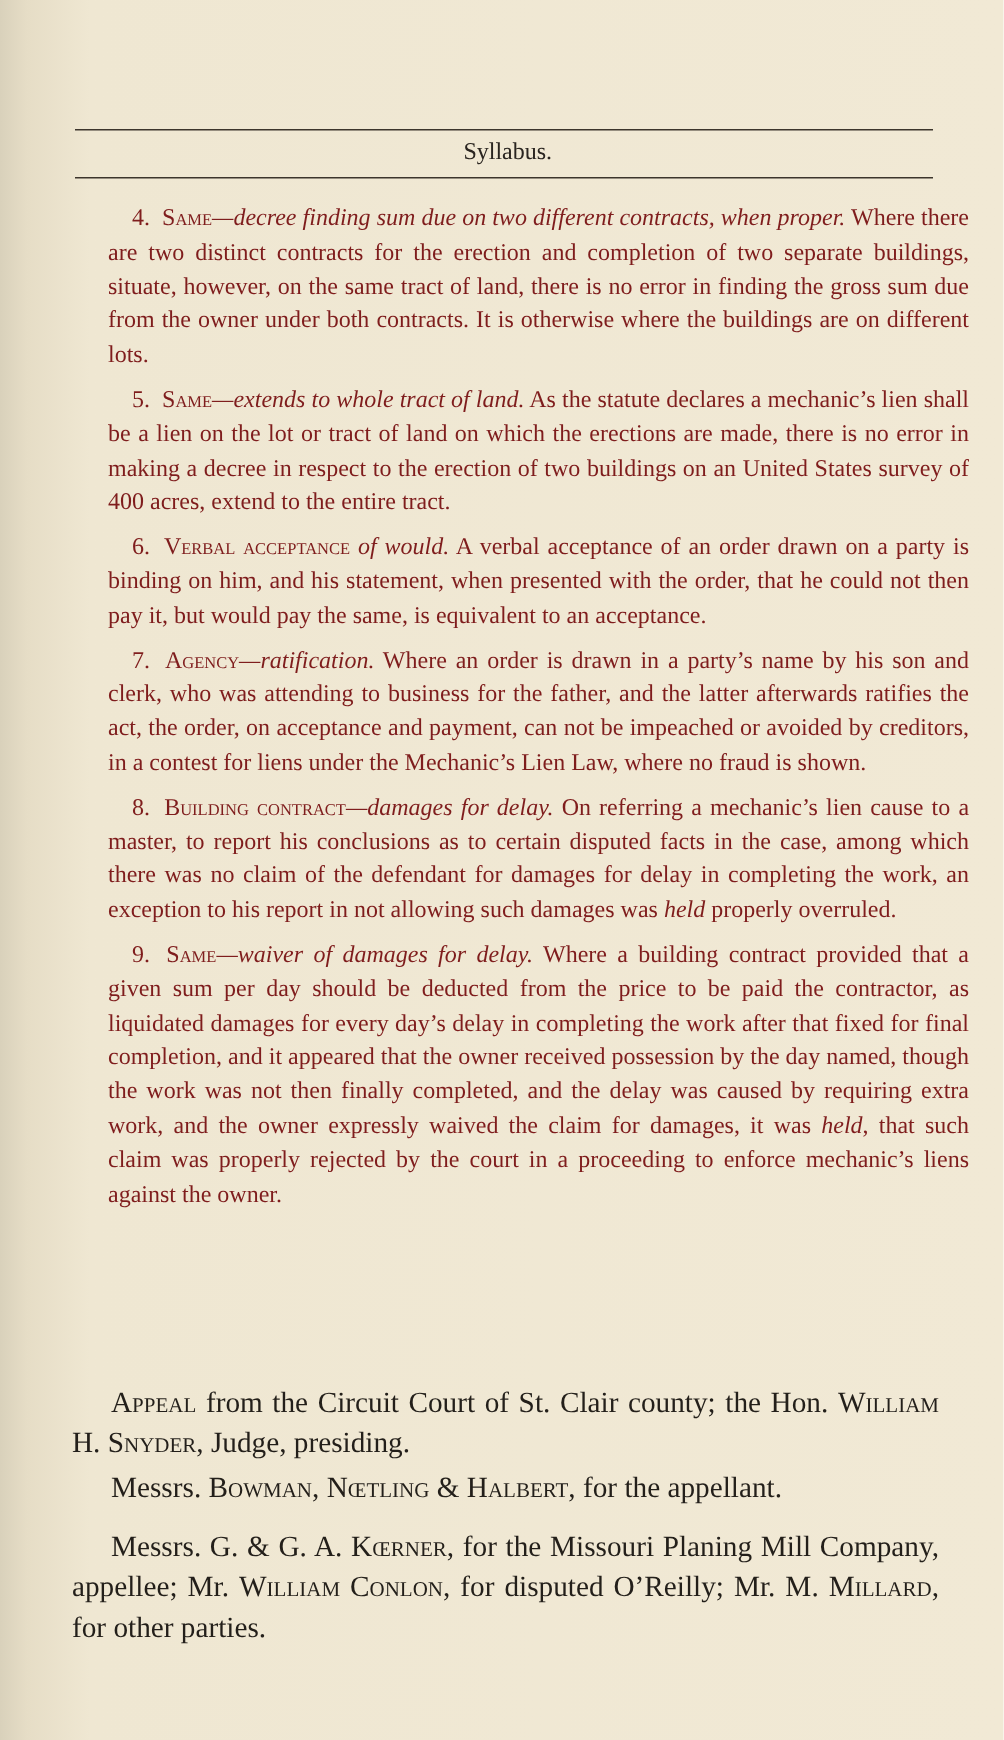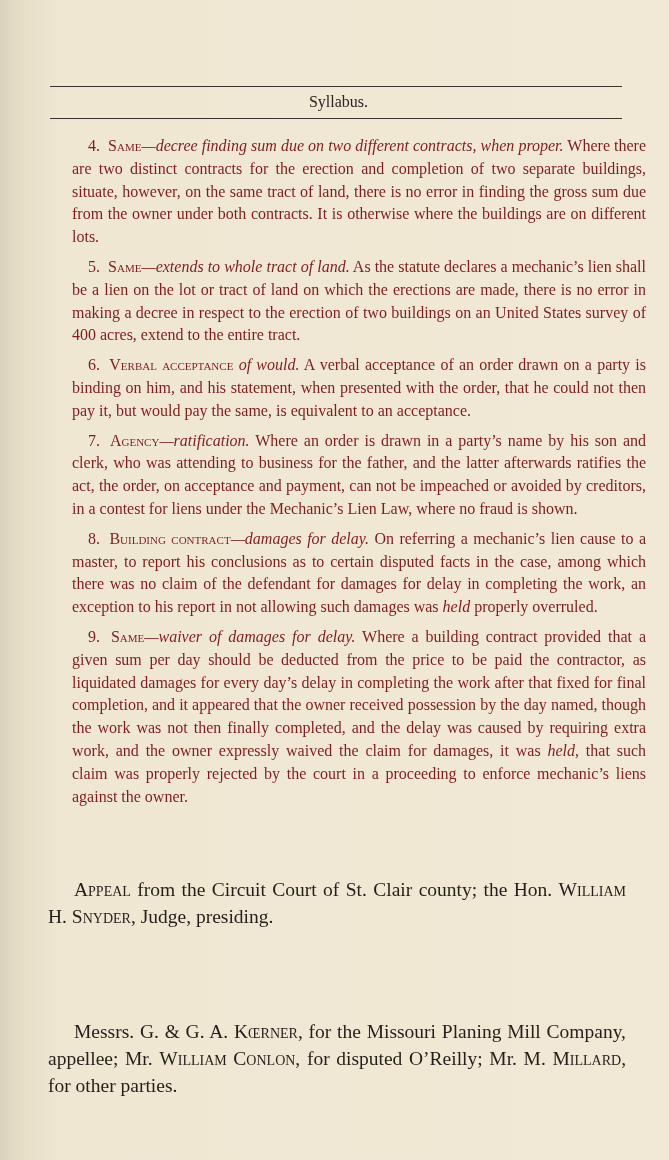--- a/index.html
+++ b/index.html
@@ -114,21 +114,21 @@
       text-align: justify;
       color: #231f1a;
     }
     .counsel p {
       margin: 0;
       text-indent: 26px;
     }
     .counsel .sc {
       font-variant: small-caps;
     }
-    .counsel.c1 { top: 876px; }
+    .counsel.c1 { top: 922px; }
     .counsel.c2 { top: 979px; }
     .counsel.c3 { top: 1018px; }
   </style>
 </head>
 <body>
 
 <div class="page">
 
 
   <div class="rule r1"></div>
@@ -146,18 +146,21 @@
 
     <p><span class="num">8.</span> <span class="head">Building contract</span><span class="sub">—damages for delay.</span> <span>On referring a mechanic’s lien cause to a master, to report his conclusions as to certain disputed facts in the case, among which there was no claim of the defendant for damages for delay in completing the work, an exception to his report in not allowing such damages was </span><span class="held">held</span><span> properly overruled.</span></p>
 
     <p><span class="num">9.</span> <span class="head">Same</span><span class="sub">—waiver of damages for delay.</span> <span>Where a building contract provided that a given sum per day should be deducted from the price to be paid the contractor, as liquidated damages for every day’s delay in completing the work after that fixed for final completion, and it appeared that the owner received possession by the day named, though the work was not then finally completed, and the delay was caused by requiring extra work, and the owner expressly waived the claim for damages, it was </span><span class="held">held</span><span>, that such claim was properly rejected by the court in a proceeding to enforce mechanic’s liens against the owner.</span></p>
   </div>
 
   <div class="counsel c1">
     <p><span class="sc">Appeal</span><span> from the Circuit Court of St. Clair county; the Hon. </span><span class="sc">William H. Snyder</span><span>, Judge, presiding.</span></p>
   </div>
 
+  <div class="counsel c2">
+    <p><span>Messrs. </span><span class="sc">Bowman, Nœtling &amp; Halbert</span><span>, for the appellant.</span></p>
+  </div>
 
   <div class="counsel c3">
     <p><span>Messrs. G. &amp; G. A. </span><span class="sc">Kœrner</span><span>, for the Missouri Planing Mill Company, appellee; Mr. </span><span class="sc">William Conlon</span><span>, for disputed O’Reilly; Mr. M. </span><span class="sc">Millard</span><span>, for other parties.</span></p>
   </div>
 
 </div>
 
 </body></html>

